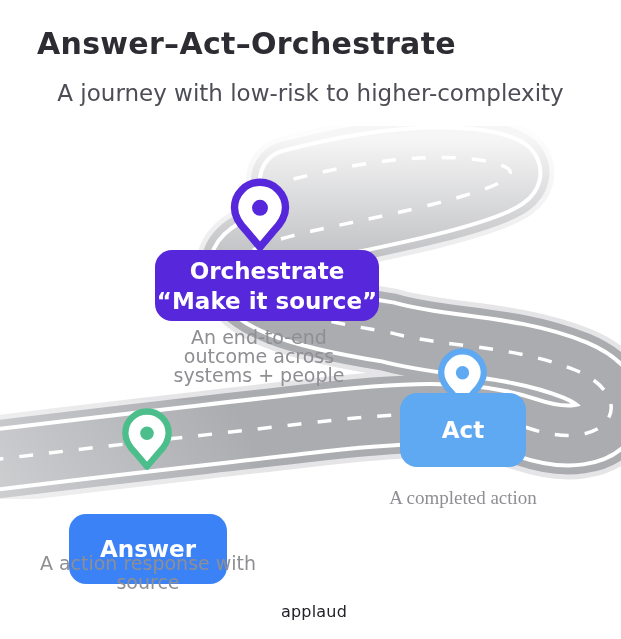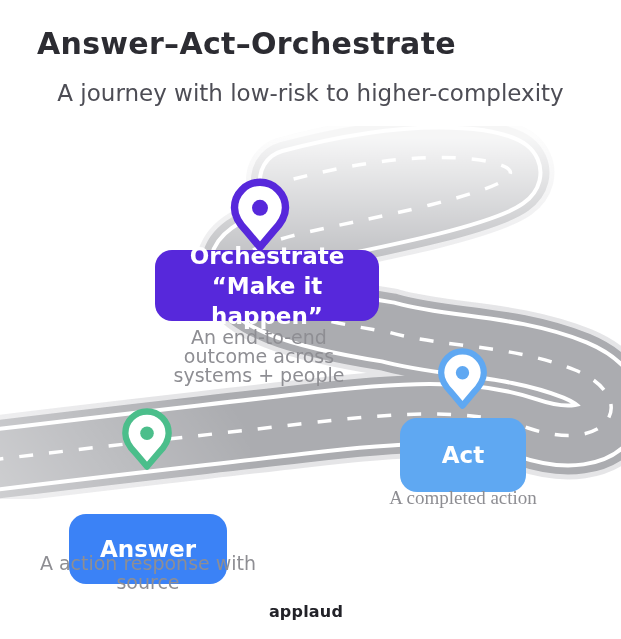--- a/index.html
+++ b/index.html
@@ -20,32 +20,32 @@
   .pin svg{display:block;}
   #orch-pin{left:226px;top:177px;}
   #act-pin {left:434px;top:347px;}
   #ans-pin {left:118px;top:407px;}
   .badge{
     position:absolute;border-radius:17px;color:#ffffff;text-align:center;
     font-weight:700;font-size:23px;line-height:30px;
     display:flex;flex-direction:column;justify-content:center;
   }
   #orch-badge{left:147px;top:250px;width:224px;height:71px;margin-left:8px;}
-  #act-badge {left:400px;top:418px;width:126px;height:74px;}
+  #act-badge {left:400px;top:393px;width:126px;height:74px;}
   #ans-badge {left:69px; top:471px;width:158px;height:70px;}
   .desc{
     position:absolute;color:#8e8e93;font-size:19px;line-height:19px;
     text-align:center;
   }
   #orch-desc{left:147px;top:328px;width:224px;}
   #act-desc {left:365px;top:488px;width:196px;font-family:Liberation Serif, serif;}
   #ans-desc {left:20px; top:554px;width:256px;}
   .logo{
-    position:absolute;top:602px;left:0;width:612px;text-align:center;
-    font-size:16px;font-weight:700;color:#222228;letter-spacing:.2px;
+    position:absolute;top:602px;left:8px;width:612px;text-align:center;
+    font-size:16px;font-weight:400;color:#222228;letter-spacing:.2px;
   }
 </style>
 </head>
 <body>
 
 <svg class="road" width="621" height="639" viewBox="0 0 621 639">
   <defs>
     <linearGradient id="topFade" gradientUnits="userSpaceOnUse" x1="0" y1="138" x2="0" y2="308">
       <stop offset="0" stop-color="#1c1c1c"></stop>
       <stop offset="1" stop-color="#ffffff"></stop>
@@ -73,21 +73,21 @@
 <div class="subtitle">A journey with low-risk to higher-complexity</div>
 
 <div class="pin" id="orch-pin" style="color: rgb(87, 40, 219);">
   <svg viewBox="0 0 64 72" width="68" height="76.5">
     <path d="M32 5 C18.7 5 8 15.7 8 29 C8 38.5 13.5 45.2 19.5 51.2 L32 66 L44.5 51.2 C50.5 45.2 56 38.5 56 29 C56 15.7 45.3 5 32 5 Z" fill="#ffffff" stroke="currentColor" stroke-width="7" stroke-linejoin="round"></path>
     <circle cx="32" cy="29" r="7.5" fill="currentColor"></circle>
   </svg>
 </div>
 <div class="badge" id="orch-badge" style="background-color: rgb(87, 40, 219);">
   <div>Orchestrate</div>
-  <div>“Make it happen”</div>
+  <div>“Make it source”</div>
 </div>
 <div class="desc" id="orch-desc">An end-to-end outcome across systems + people</div>
 
 <div class="pin" id="act-pin" style="color: rgb(95, 168, 242);">
   <svg viewBox="0 0 64 72" width="57" height="64">
     <path d="M32 5 C18.7 5 8 15.7 8 29 C8 38.5 13.5 45.2 19.5 51.2 L32 66 L44.5 51.2 C50.5 45.2 56 38.5 56 29 C56 15.7 45.3 5 32 5 Z" fill="#ffffff" stroke="currentColor" stroke-width="7" stroke-linejoin="round"></path>
     <circle cx="32" cy="29" r="7.5" fill="currentColor"></circle>
   </svg>
 </div>
 <div class="badge" id="act-badge" style="background-color: rgb(95, 168, 242);">

